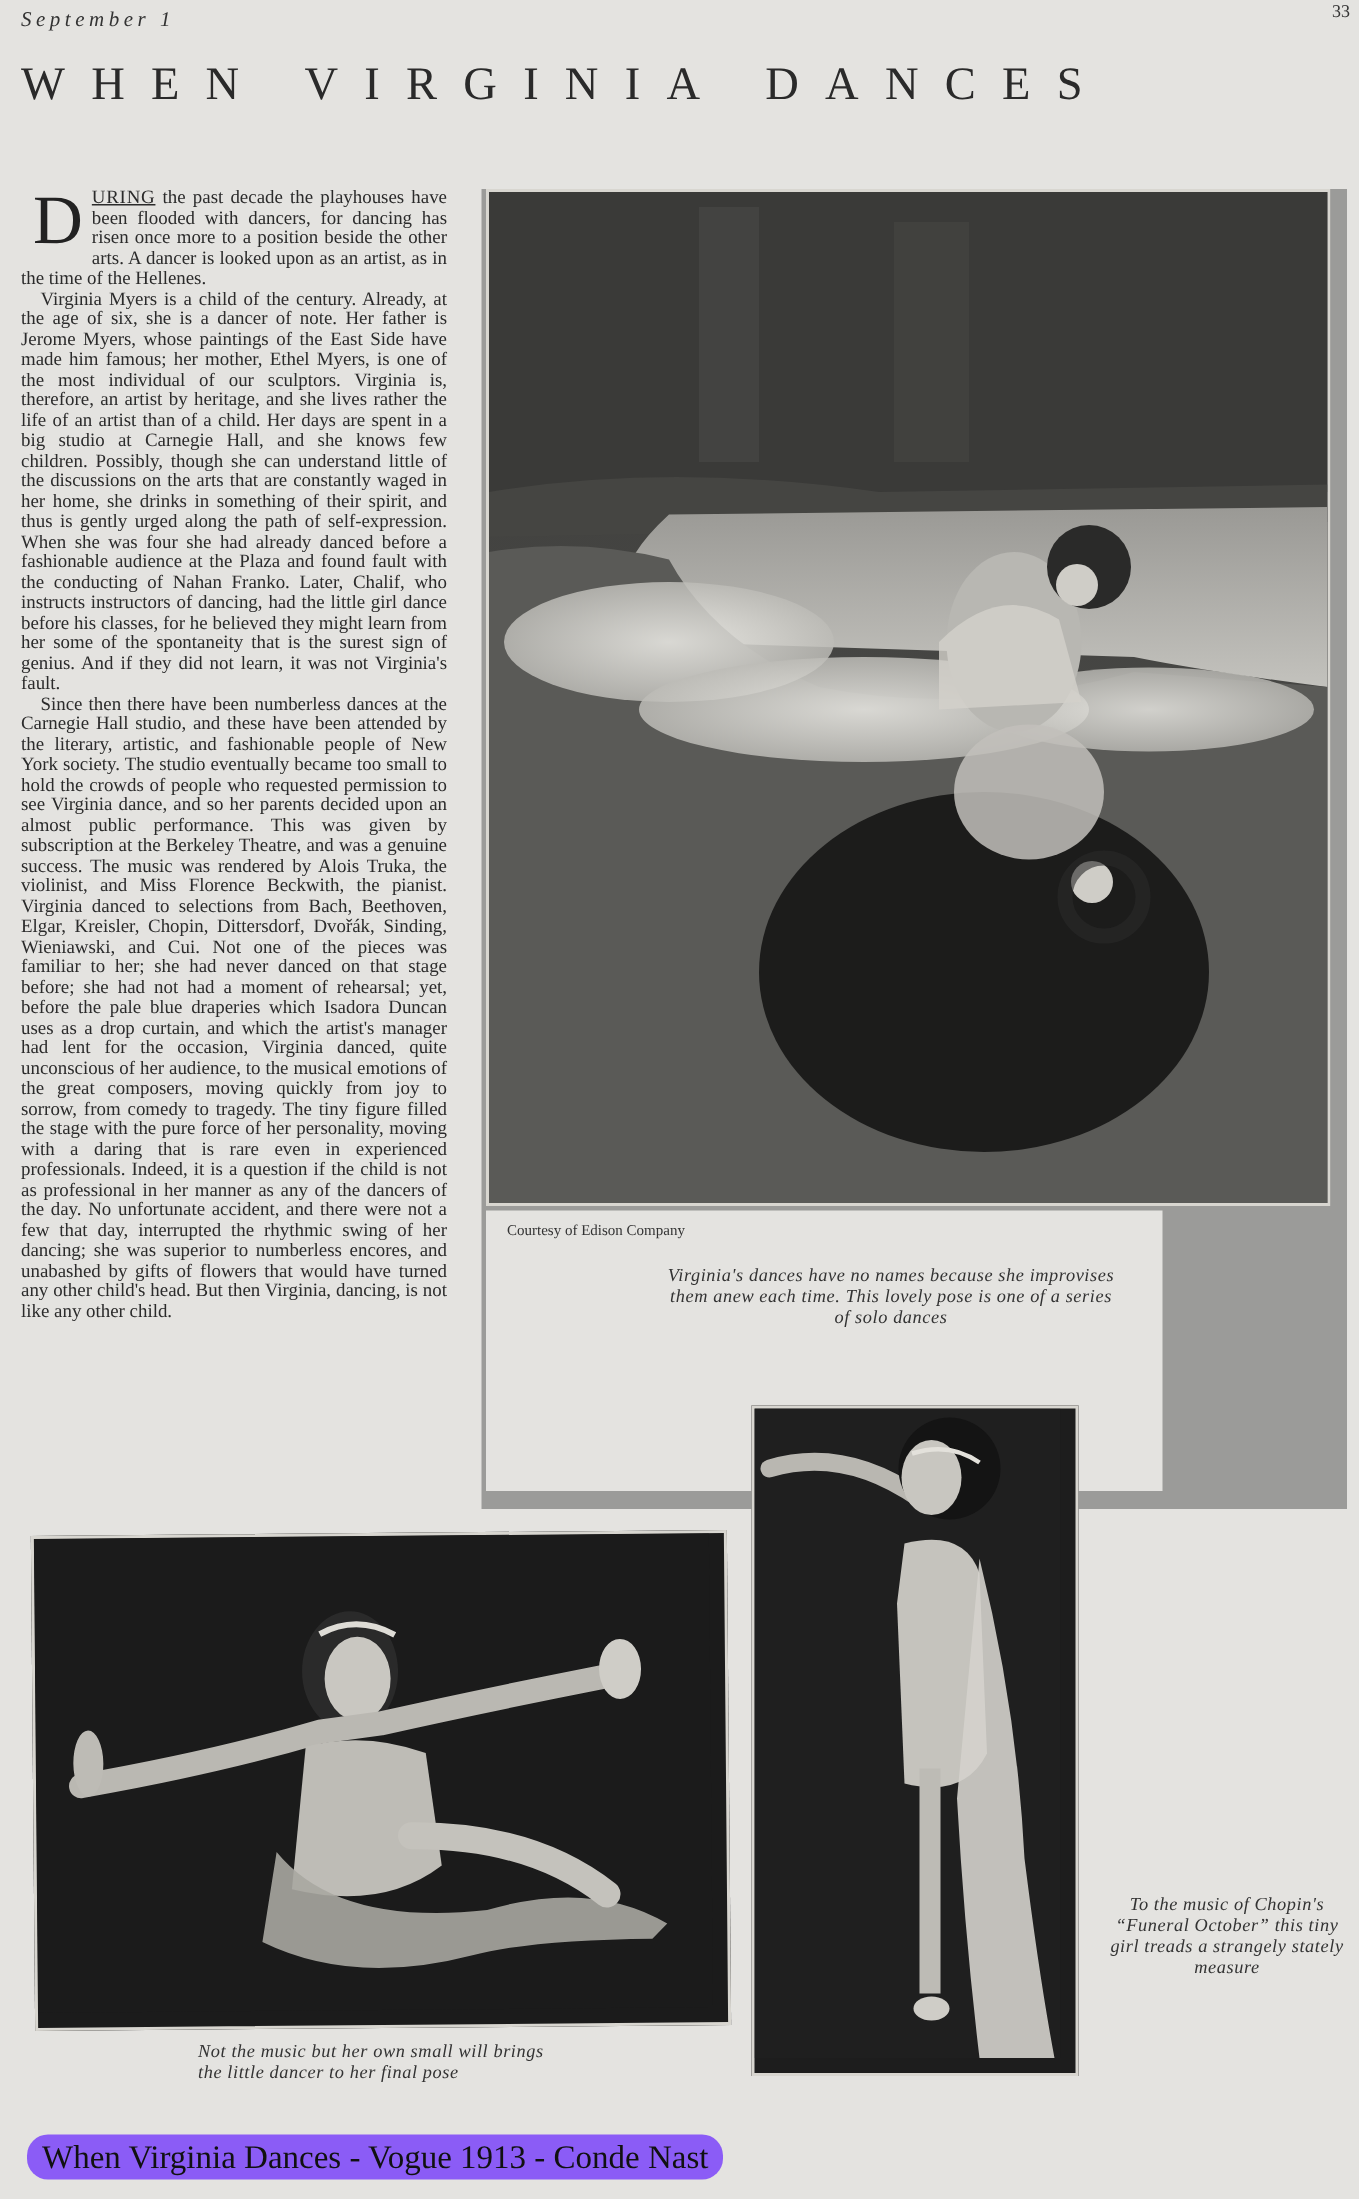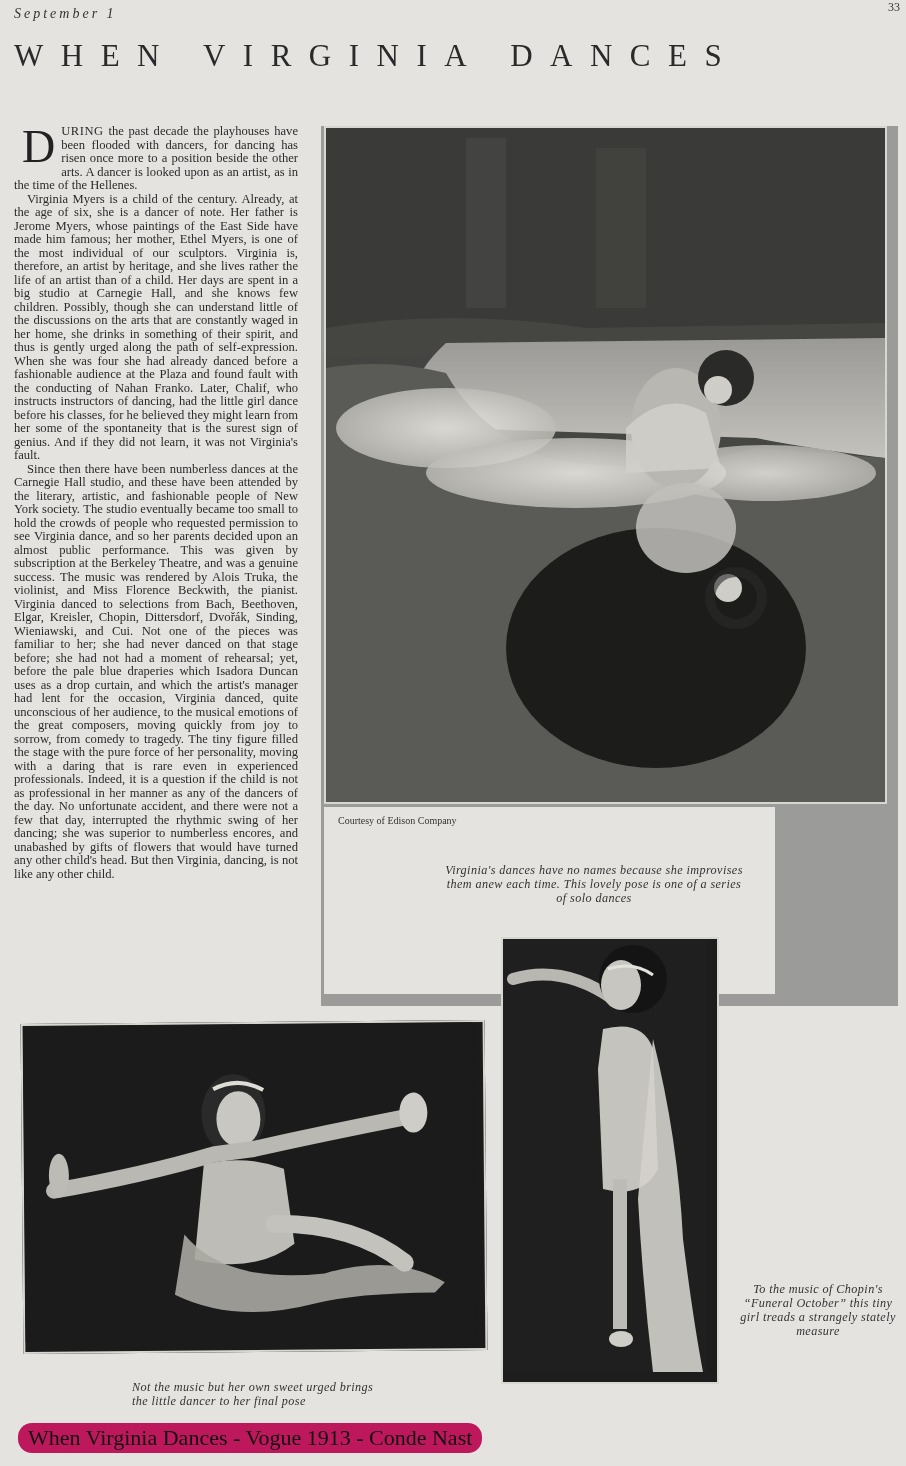--- a/index.html
+++ b/index.html
@@ -21,52 +21,52 @@
 
   .article {
     left: 14px; top: 125px; width: 284px; font-size: 12.6px; line-height: 13.5px;
     text-align: justify; color: #2b2b2b;
   }
   .article p { margin: 0; text-indent: 13px; }
   .article p.first { text-indent: 0; }
   .dropcap {
     float: left; font-size: 46px; line-height: 38px; margin: 3px 6px 0 8px; color: #222;
   }
-  .smallcaps { letter-spacing: 0.5px; }
+  .smallcaps { letter-spacing: 0.5px; text-decoration: underline; }
 
   .frame {
     background: #9b9b99; padding: 5px; box-sizing: border-box;
   }
 
   
   .main-frame { left: 321px; top: 126px; width: 577px; height: 880px; }
   .main-photo {
     position: absolute; left: 3px; top: 0px; width: 563px; height: 678px; border: 2px solid #d8d6d0; box-sizing: border-box; overflow: hidden;
     background: #555;
   }
   .main-caption-box {
     position: absolute; left: 3px; top: 681px; width: 451px; height: 187px; background: #e4e3e0;
   }
   .courtesy { left: 14px; top: 8px; font-size: 10px; color: #333; font-family: "Liberation Serif", serif; }
   .caption {
-    font-style: italic; font-size: 12.2px; line-height: 14px; text-align: center; color: #333; letter-spacing: 0.4px; margin-top: 20px;
+    font-style: italic; font-size: 12.2px; line-height: 14px; text-align: center; color: #333; letter-spacing: 0.4px;
   }
   .cap-main { left: 120px; top: 36px; width: 300px; }
 
   .land-frame { left: 22px; top: 1022px; width: 464px; height: 330px; transform: rotate(-0.5deg); }
   .land-photo { position: absolute; left: 0; top: 0; width: 100%; height: 100%; background: #1b1b1b; border: 2px solid #d8d6d0; box-sizing: border-box; overflow: hidden; }
 
   .tall-frame { left: 501px; top: 937px; width: 218px; height: 447px; }
   .tall-photo { position: absolute; left: 0; top: 0; width: 100%; height: 100%; background: #1d1d1d; border: 2px solid #d8d6d0; box-sizing: border-box; overflow: hidden; }
 
   .cap-land { left: 132px; top: 1360px; width: 245px; text-align: left; }
   .cap-tall { left: 738px; top: 1262px; width: 160px; }
 
   .watermark {
-    left: 18px; top: 1423px; background: #be185d; padding: 2px 10px 2px 10px;
+    left: 18px; top: 1423px; background: #8b5cf6; padding: 2px 10px 2px 10px;
     font-size: 22px; color: #111; font-family: "Liberation Serif", serif; white-space: nowrap; border-radius: 14px;
   }
   svg { display: block; }
 </style>
 </head>
 <body>
 
 <div class="abs dateline">September 1</div>
 <div class="abs pagenum">33</div>
 
@@ -151,16 +151,16 @@
       <ellipse cx="118" cy="46" rx="20" ry="25" fill="#c8c6c0"></ellipse>
       <path d="M105 30 Q130 22 150 36" stroke="#e3e1db" stroke-width="3" fill="none"></path>
       <path d="M100 90 Q140 80 150 110 L155 230 Q140 260 100 250 L95 130 Z" fill="#c5c3bd"></path>
       <path d="M150 100 Q175 200 180 300 Q190 380 200 433 L150 433 Q140 350 135 260 Z" fill="#d4d2cc" opacity="0.9"></path>
       <rect x="110" y="240" width="14" height="150" fill="#bdbbb5"></rect>
       <ellipse cx="118" cy="400" rx="12" ry="8" fill="#cfcdc7"></ellipse>
     </svg>
   </div>
 </div>
 
-<div class="abs caption cap-land">Not the music but her own sweet urged brings the little dancer to her final pose</div>
+<div class="abs caption cap-land">Not the music but her own small will brings the little dancer to her final pose</div>
 <div class="abs caption cap-tall">To the music of Chopin's “Funeral October” this tiny girl treads a strangely stately measure</div>
 
 <div class="abs watermark">When Virginia Dances - Vogue 1913 - Conde Nast</div>
 
 </body></html>

